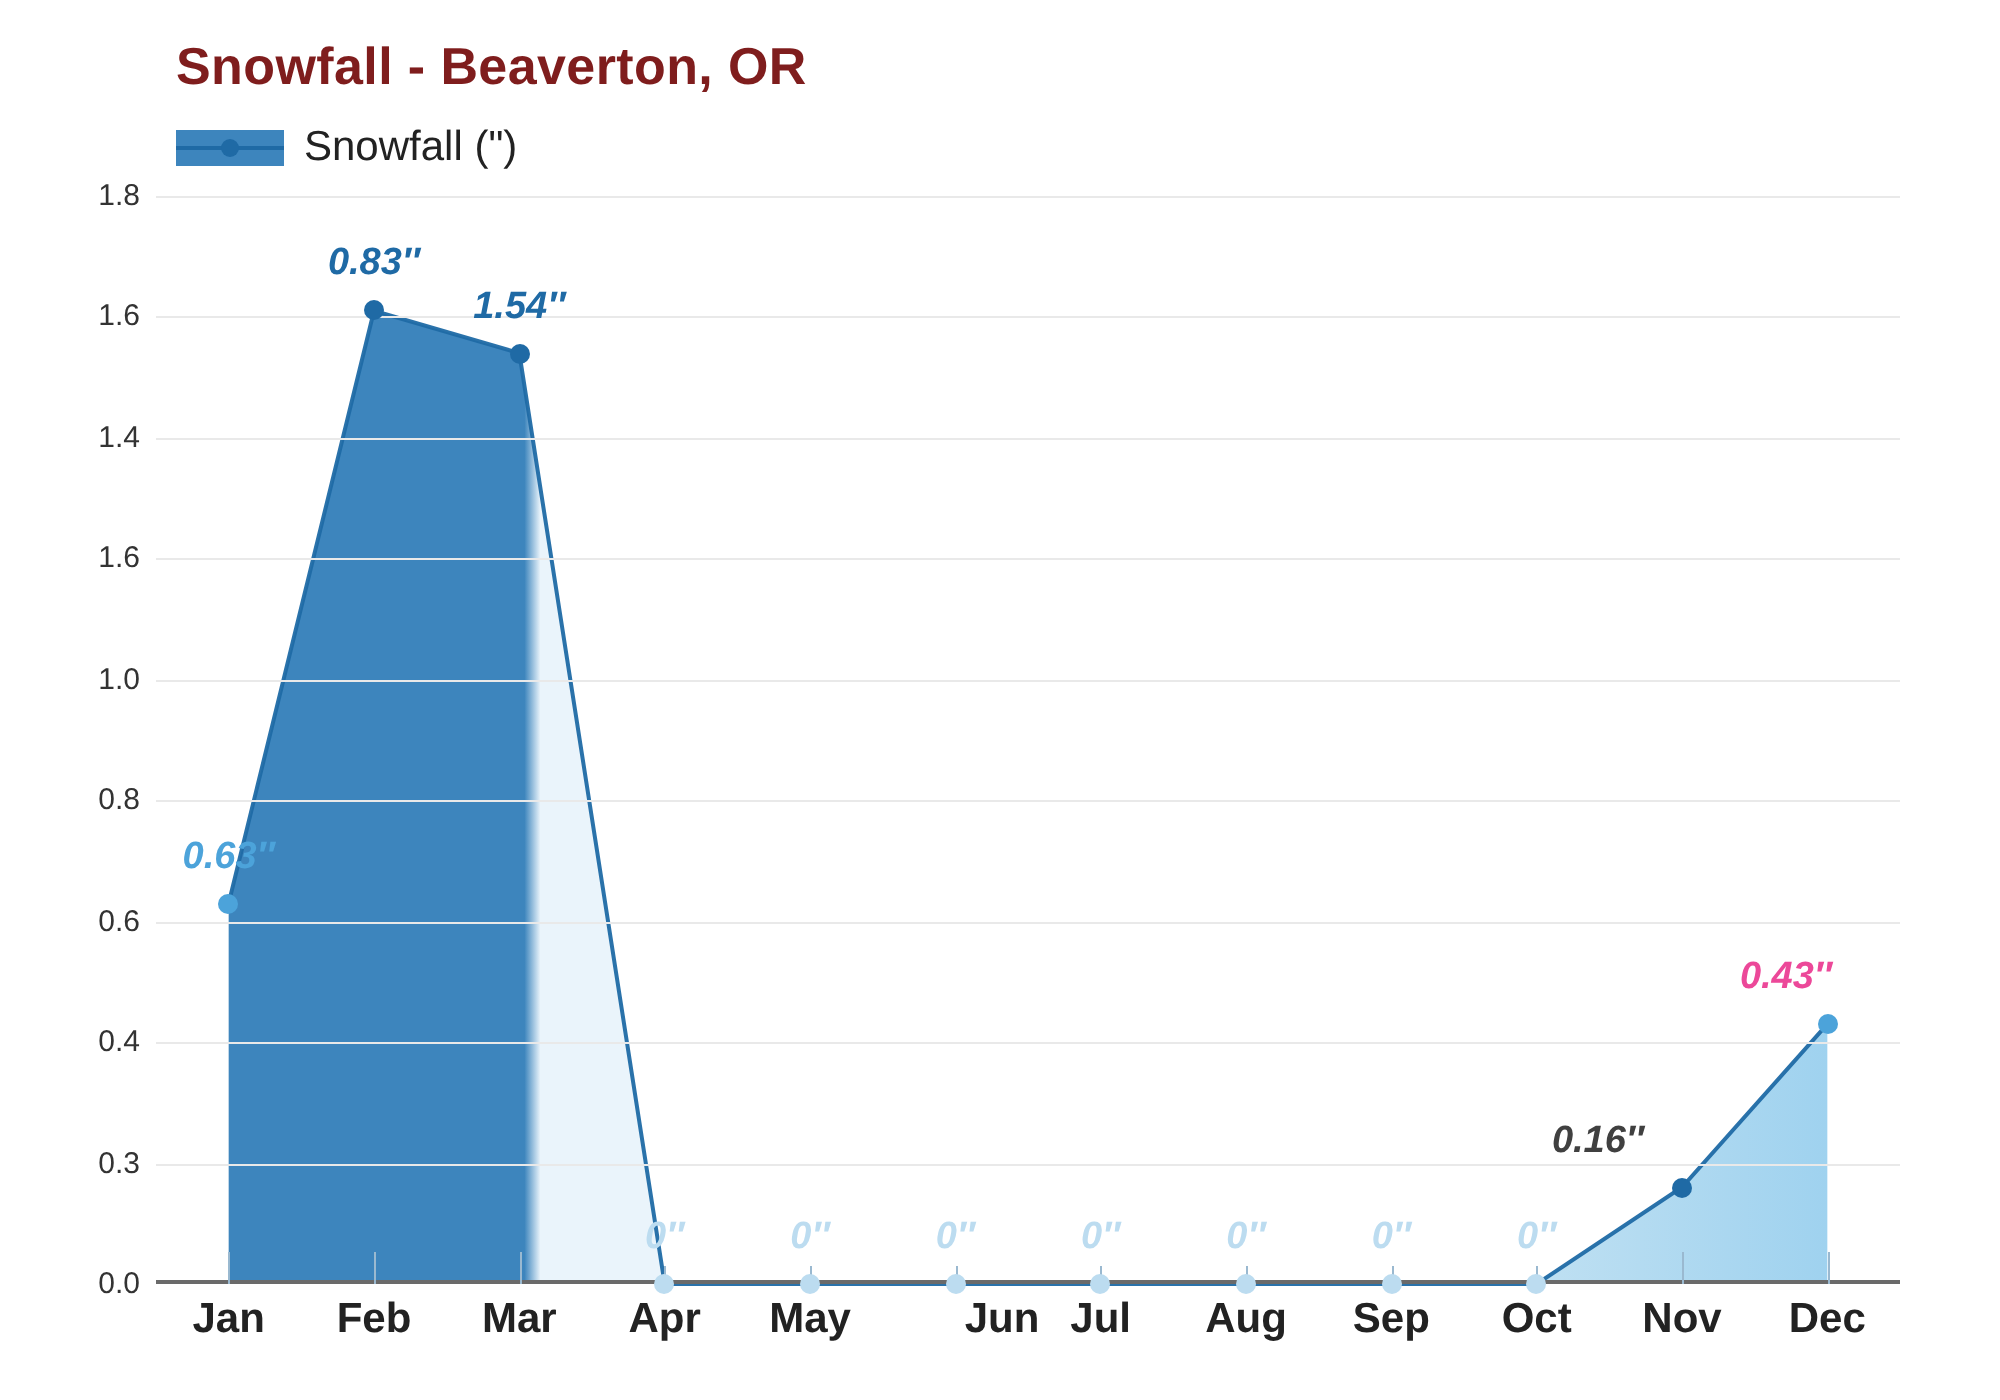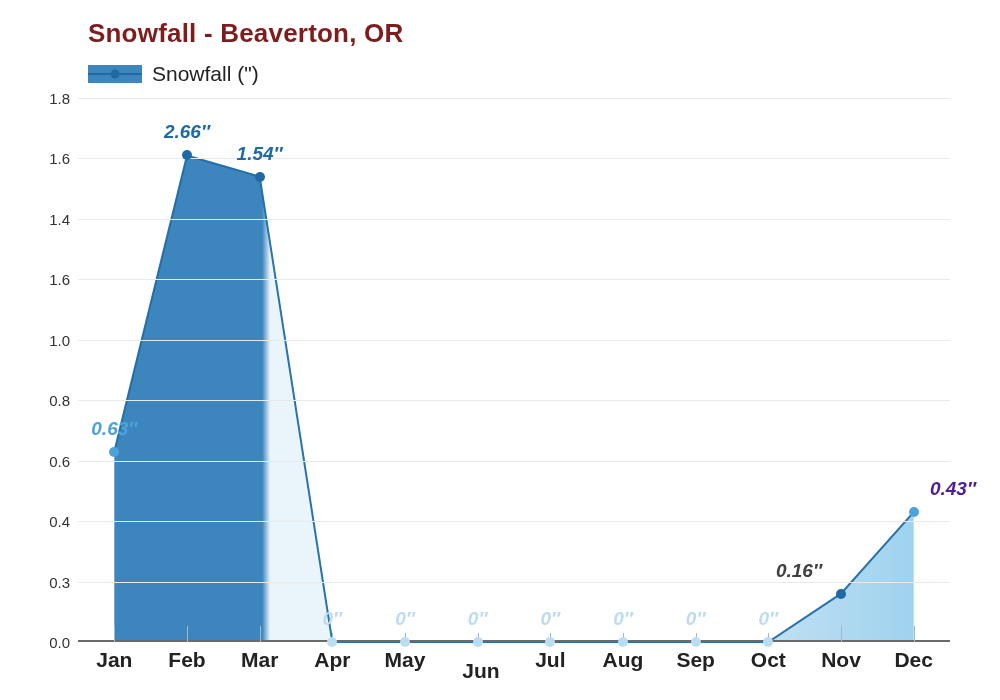--- a/index.html
+++ b/index.html
@@ -207,32 +207,32 @@
     <div class="ylabel" style="top: 339.778px; left: 4px;">1.0</div>
     <div class="ylabel" style="top: 279.333px; left: 4px;">1.6</div>
     <div class="ylabel" style="top: 218.889px; left: 4px;">1.4</div>
     <div class="ylabel" style="top: 158.444px; left: 4px;">1.6</div>
     <div class="ylabel" style="top: 98px; left: 4px;">1.8</div>
     <div class="xlabel" style="left: 114.333px;">Jan</div>
     <div class="xlabel" style="left: 187px;">Feb</div>
     <div class="xlabel" style="left: 259.667px;">Mar</div>
     <div class="xlabel" style="left: 332.333px;">Apr</div>
     <div class="xlabel" style="left: 405px;">May</div>
-    <div class="xlabel" style="left: 481px; margin-top: 11px;">Jun</div>
+    <div class="xlabel" style="left: 501px;">Jun</div>
     <div class="xlabel" style="left: 550.333px;">Jul</div>
     <div class="xlabel" style="left: 623px;">Aug</div>
     <div class="xlabel" style="left: 695.667px;">Sep</div>
     <div class="xlabel" style="left: 768.333px;">Oct</div>
     <div class="xlabel" style="left: 841px;">Nov</div>
     <div class="xlabel" style="left: 913.667px; text-align: right;">Dec</div>
     <div class="dlabel" style="left: 114.333px; top: 417.6px; color: rgb(76, 163, 218);">0.63″</div>
-    <div class="dlabel" style="left: 187px; top: 121.422px; color: rgb(31, 106, 165);">2.66″</div>
+    <div class="dlabel" style="left: 187px; top: 121.422px; color: rgb(31, 106, 165);">0.83″</div>
     <div class="dlabel" style="left: 259.667px; top: 142.578px; color: rgb(31, 106, 165);">1.54″</div>
     <div class="dlabel" style="left: 332.333px; top: 608px; color: rgb(188, 220, 240);">0″</div>
     <div class="dlabel" style="left: 405px; top: 608px; color: rgb(188, 220, 240);">0″</div>
     <div class="dlabel" style="left: 477.667px; top: 608px; color: rgb(188, 220, 240);">0″</div>
     <div class="dlabel" style="left: 550.333px; top: 608px; color: rgb(188, 220, 240);">0″</div>
     <div class="dlabel" style="left: 623px; top: 608px; color: rgb(188, 220, 240);">0″</div>
     <div class="dlabel" style="left: 695.667px; top: 608px; color: rgb(188, 220, 240);">0″</div>
     <div class="dlabel" style="left: 768.333px; top: 608px; color: rgb(188, 220, 240);">0″</div>
     <div class="dlabel" style="left: 799px; top: 559.644px; color: #404040;">0.16″</div>
-    <div class="dlabel" style="left: 953px; top: 478.044px; color: #4c1d95;">0.43″</div>
+    <div class="dlabel" style="left: 893px; top: 478.044px; color: #ec4899;">0.43″</div>
   </div>
 
 </body></html>

